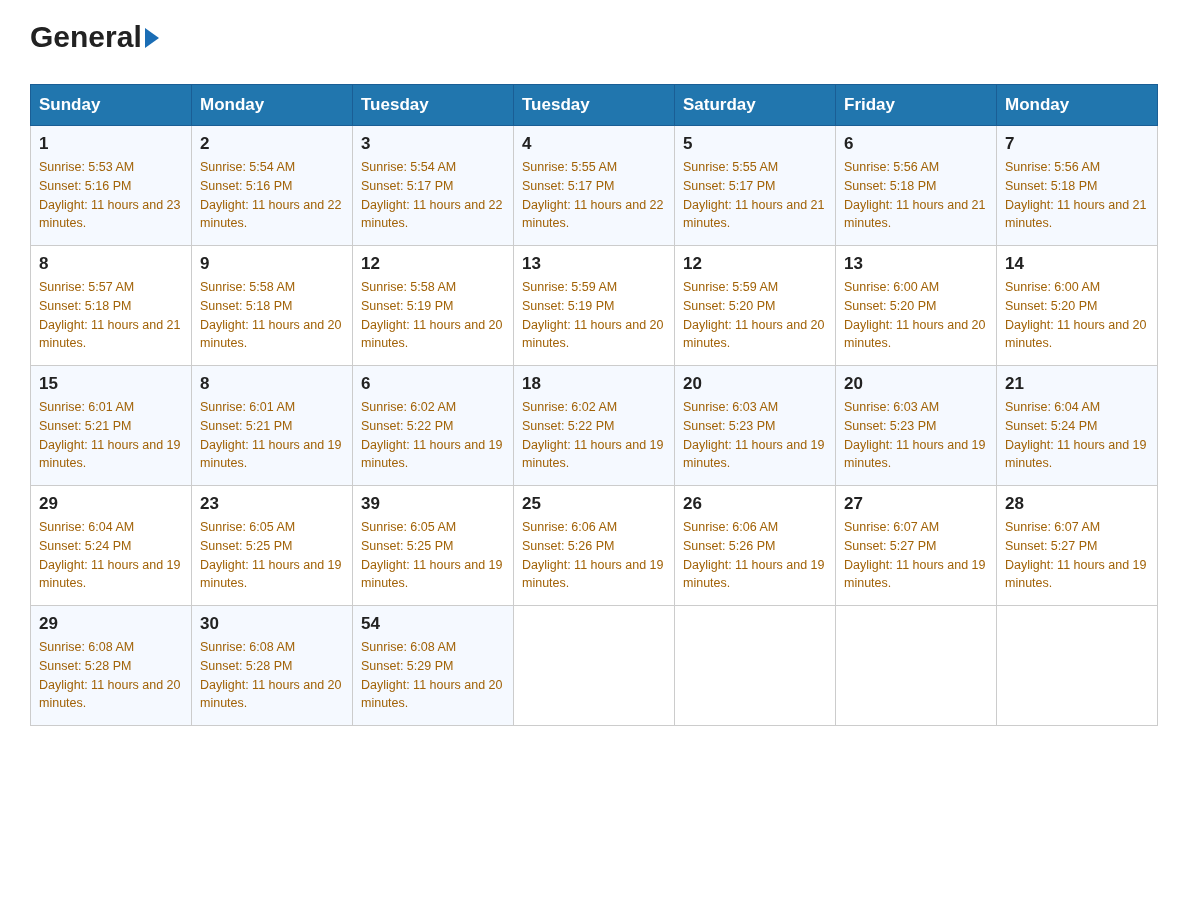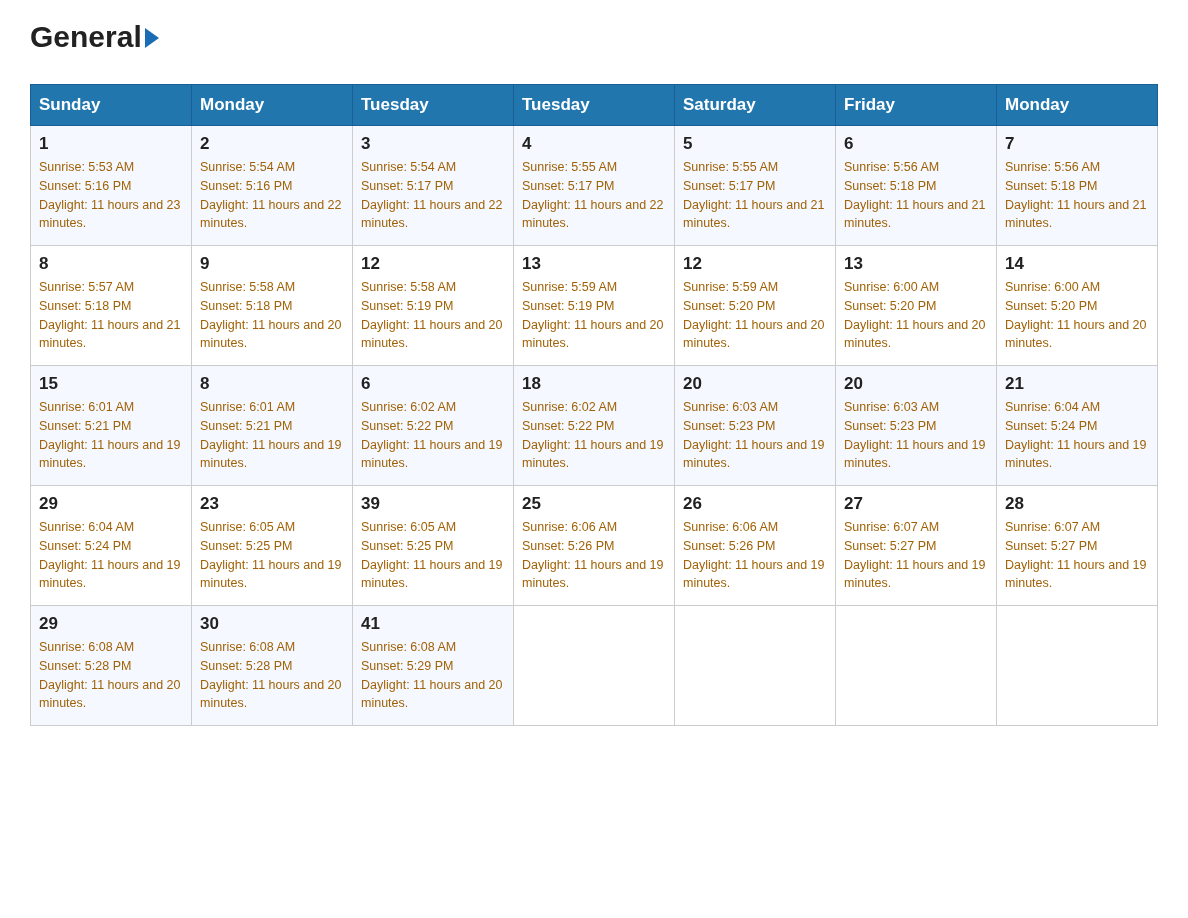--- a/index.html
+++ b/index.html
@@ -233,21 +233,21 @@
       <tr>
         <td>
           <span class="day-num">29</span>
           <span class="day-info">Sunrise: 6:08 AM<br>Sunset: 5:28 PM<br>Daylight: 11 hours and 20 minutes.</span>
         </td>
         <td>
           <span class="day-num">30</span>
           <span class="day-info">Sunrise: 6:08 AM<br>Sunset: 5:28 PM<br>Daylight: 11 hours and 20 minutes.</span>
         </td>
         <td>
-          <span class="day-num">41</span>
+          <span class="day-num">54</span>
           <span class="day-info">Sunrise: 6:08 AM<br>Sunset: 5:29 PM<br>Daylight: 11 hours and 20 minutes.</span>
         </td>
         <td class="empty-cell"></td>
         <td class="empty-cell"></td>
         <td class="empty-cell"></td>
         <td class="empty-cell"></td>
       </tr>
     </tbody>
 </table>
 

